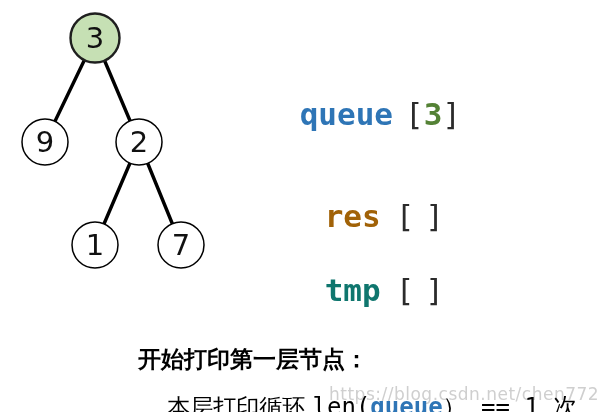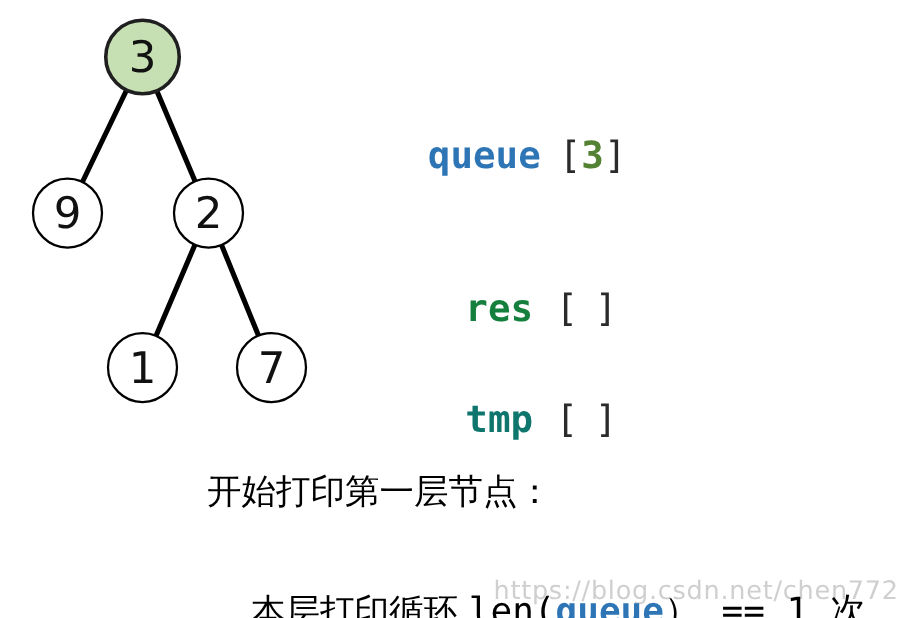--- a/index.html
+++ b/index.html
@@ -7,32 +7,32 @@
     position:relative;width:600px;height:412px;background:#ffffff;
     font-family:"DejaVu Sans","Liberation Sans",sans-serif;overflow:hidden;
   }
   
   .tree-svg{position:absolute;left:0;top:0;}
   .edge{stroke:#000;stroke-width:3.4;stroke-linecap:round;}
   .node-circle{fill:#fff;stroke:#000;stroke-width:1.5;}
   .node-circle.root{fill:#c6e0b4;stroke:#1f1f1f;stroke-width:2.4;}
   .node-label{font-family:"DejaVu Sans","Liberation Sans",sans-serif;font-size:29px;fill:#111;text-anchor:middle;}
   
-  .var-row{position:absolute;font-family:"DejaVu Sans Mono","Liberation Mono",monospace;font-size:25px;white-space:pre;color:#1a1a1a;}
+  .var-row{position:absolute;font-family:"DejaVu Sans Mono","Liberation Mono",monospace;font-size:31px;white-space:pre;color:#1a1a1a;}
   .var-row .var-name{font-weight:bold;margin-right:15px;}
   .queue-row{left:225px;top:60px;}
   .queue-row .var-name{color:#2e75b6;margin-right:12px;}
   .res-row{left:250px;top:162px;}
-  .res-row .var-name{color:#15803d;}
+  .res-row .var-name{color:#a16207;}
   .tmp-row{left:250px;top:236px;}
   .tmp-row .var-name{color:#0f766e;}
   .bracket{color:#2b2b2b;font-weight:normal;}
   .var-items{display:inline-block;min-width:11px;text-align:center;font-weight:bold;color:#548235;}
   
-  .caption-line1{position:absolute;left:138px;top:312px;font-size:23px;font-weight:normal;color:#000;z-index:2;white-space:pre;}
+  .caption-line1{position:absolute;left:138px;top:344px;font-size:23px;font-weight:bold;color:#000;z-index:2;white-space:pre;}
   .caption-line2{position:absolute;left:138px;top:365px;font-size:23px;color:#000;z-index:2;white-space:pre;}
   .code{font-family:"DejaVu Sans Mono","Liberation Mono",monospace;font-size:24px;}
   .code-arg{font-weight:bold;color:#2e75b6;}
   
   .watermark{position:absolute;left:329px;top:384px;font-size:17px;color:#cfcfcf;z-index:1;letter-spacing:0.5px;white-space:pre;}
 </style>
 </head>
 <body>
 
 <div class="canvas">

